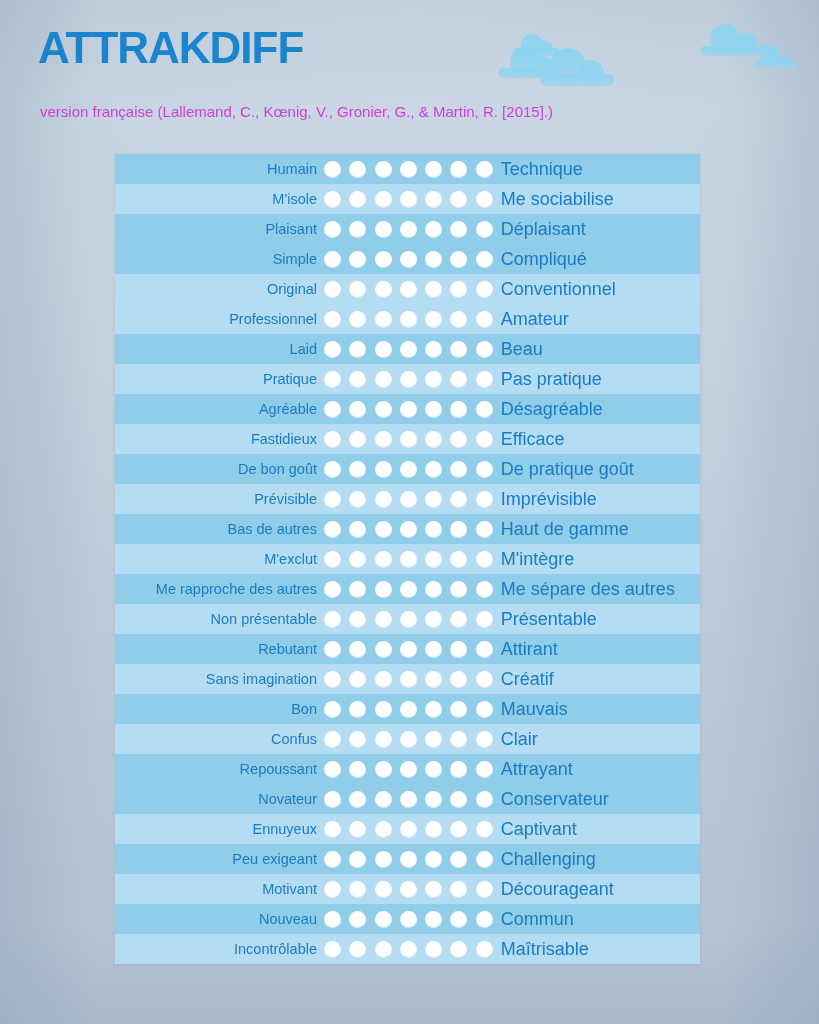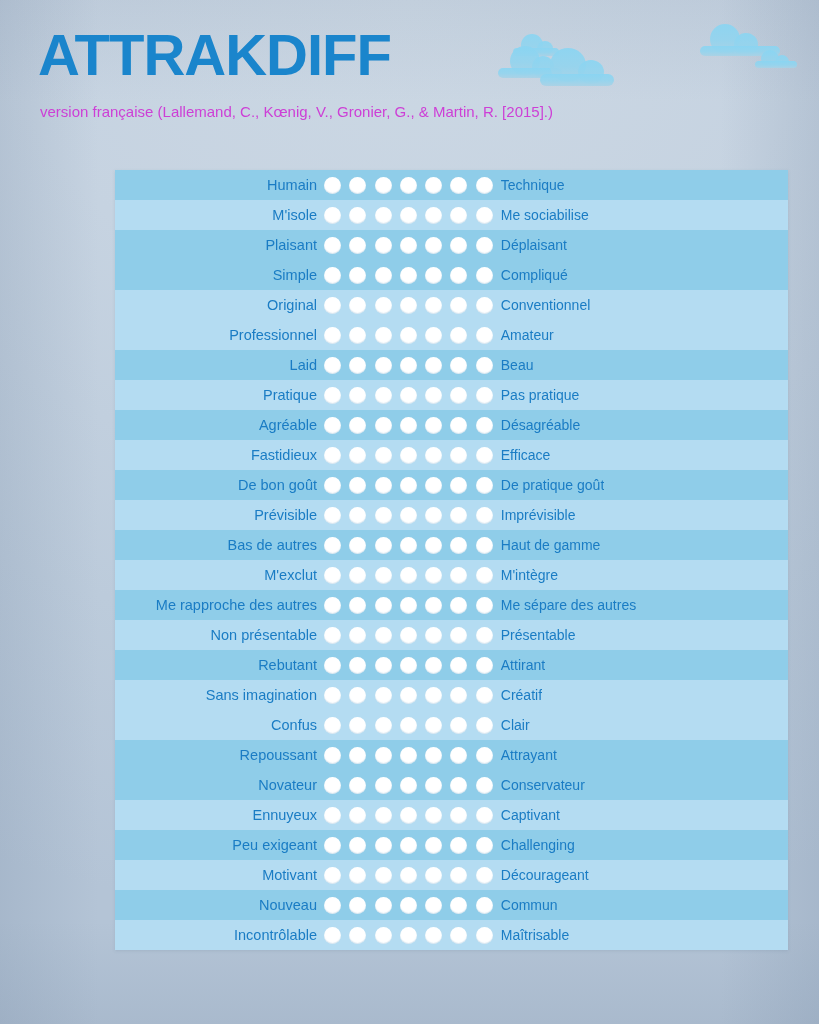--- a/index.html
+++ b/index.html
@@ -40,21 +40,21 @@
     position: absolute;
     left: 0; top: 0;
     width: 819px;
     height: 150px;
     z-index: 3;
   }
   .brand-title {
     position: absolute;
     left: 38px;
     top: 26px;
-    font-size: 58px;
+    font-size: 44px;
     font-weight: bold;
     letter-spacing: -1px;
     color: #1a85cc;
     line-height: 1;
     white-space: nowrap;
     font-family: "Liberation Sans", sans-serif;
   }
   .brand-subtitle {
     position: absolute;
     left: 40px;
@@ -82,22 +82,22 @@
     background: linear-gradient(to bottom, #8ad5f2 0%, #93d4ee 55%, #a8d2e6 100%);
     opacity: .92;
   }
   .cloud .puff { border-radius: 50%; }
   .cloud .base { border-radius: 14px; }
 
   
   .survey-panel {
     position: absolute;
     left: 115px;
-    top: 170px;
-    width: 673px;
+    top: 154px;
+    width: 585px;
     z-index: 2;
     box-shadow: 0 1px 3px rgba(90,115,145,.18);
   }
   .survey-row {
     position: relative;
     height: 30px;
     display: flex;
     align-items: center;
   }
   .survey-row.odd  { background: #8fcde9; }
@@ -121,21 +121,21 @@
   .scale-option {
     width: 17px;
     height: 17px;
     border-radius: 50%;
     background: #ffffff;
     flex: 0 0 auto;
     box-shadow: inset 0 -1px 1px rgba(170,200,220,.45);
   }
   .pole-right {
     padding-left: 7px;
-    font-size: 14px;
+    font-size: 18px;
     color: #1a7cc4;
     white-space: nowrap;
     overflow: hidden;
   }
 </style>
 </head>
 <body>
 
 <div class="page">
 
@@ -403,20 +403,33 @@
           <div class="scale-option"></div>
           <div class="scale-option"></div>
           <div class="scale-option"></div>
           <div class="scale-option"></div>
           <div class="scale-option"></div>
           <div class="scale-option"></div>
           <div class="scale-option"></div>
         </div>
         <div class="pole-right">Créatif</div>
       </div>
+      <div class="survey-row odd">
+        <div class="pole-left">Bon</div>
+        <div class="scale">
+          <div class="scale-option"></div>
+          <div class="scale-option"></div>
+          <div class="scale-option"></div>
+          <div class="scale-option"></div>
+          <div class="scale-option"></div>
+          <div class="scale-option"></div>
+          <div class="scale-option"></div>
+        </div>
+        <div class="pole-right">Mauvais</div>
+      </div>
       <div class="survey-row even">
         <div class="pole-left">Confus</div>
         <div class="scale">
           <div class="scale-option"></div>
           <div class="scale-option"></div>
           <div class="scale-option"></div>
           <div class="scale-option"></div>
           <div class="scale-option"></div>
           <div class="scale-option"></div>
           <div class="scale-option"></div>

